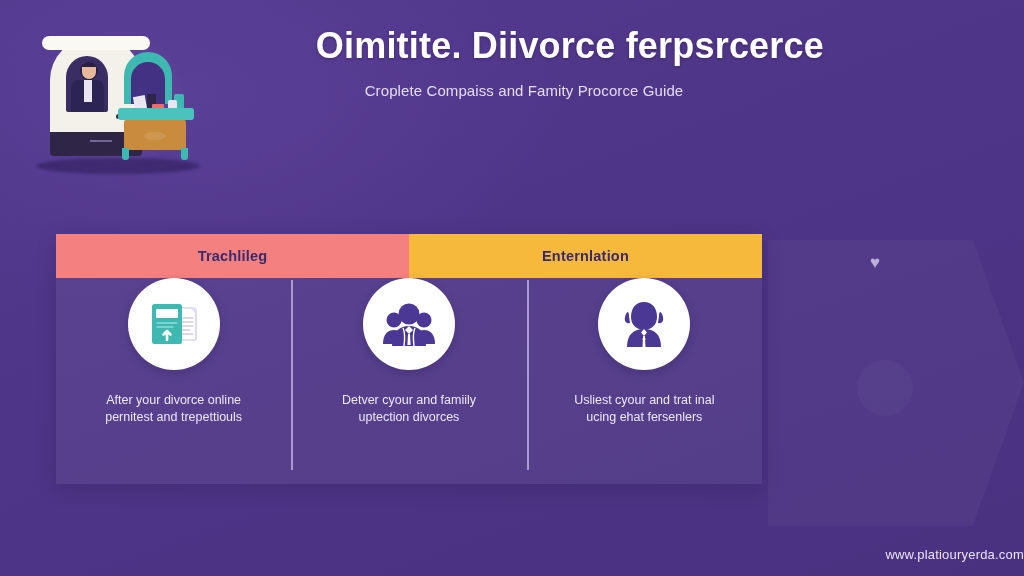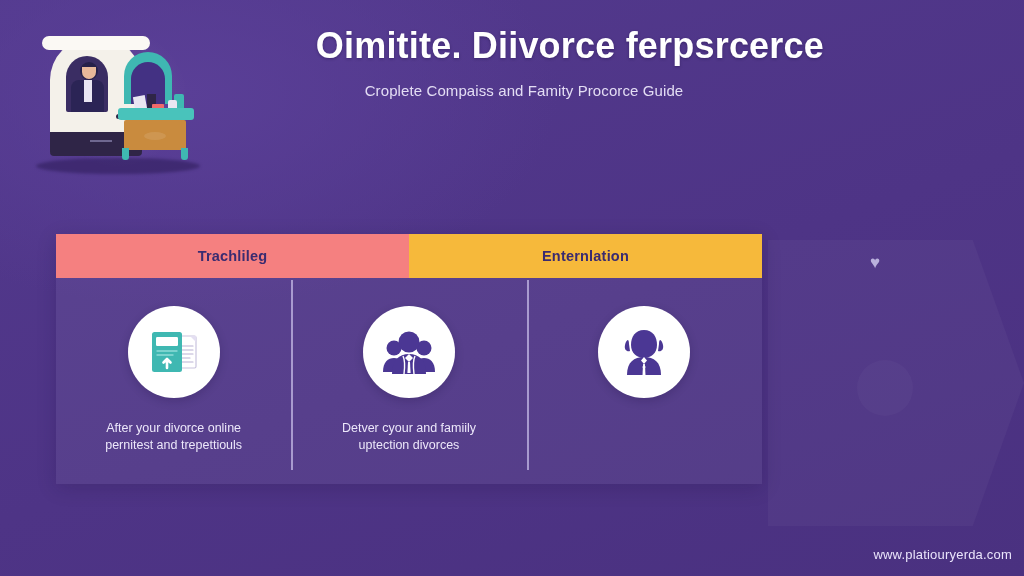--- a/index.html
+++ b/index.html
@@ -238,21 +238,20 @@
   .card-body-row {
     display:flex;
     flex:1 1 auto;
   }
   .col-body {
     flex:1 1 0;
     position:relative;
     display:flex;
     flex-direction:column;
     align-items:center;
-    padding-top:28px;
   }
   .col-body + .col-body:before {
     content:"";
     position:absolute;
     left:0; top:2px; bottom:14px;
     width:2px;
     background:rgba(219,212,248,.62);
   }
   .icon-circle {
     width:92px; height:92px;
@@ -268,21 +267,21 @@
     width:168px;
     text-align:center;
     font-size:12.5px;
     line-height:17px;
     color:#ece7fa;
   }
 
   
   .footer-url {
     position:absolute;
-    right:12px; bottom:14px;
+    right:0; bottom:14px;
     font-size:13px;
     color:#eae4fb;
     letter-spacing:.2px;
   }
 </style>
 </head>
 <body>
 
 <div id="page">
 
@@ -380,20 +379,21 @@
               <path d="M13 20 C13 13 10 16 9 21 C8 26 11 28 14 27 Z"></path>
               <path d="M43 20 C43 13 46 16 47 21 C48 26 45 28 42 27 Z"></path>
               <path d="M28 6 C19 6 15 13 15 21 C15 29 21 34 28 34 C35 34 41 29 41 21 C41 13 37 6 28 6 Z"></path>
               <path d="M11 51 C11 38 18 33 28 33 C38 33 45 38 45 51 Z"></path>
             </g>
             <path d="M28 33 L25 36.5 L28 40 L31 36.5 Z" fill="#ffffff"></path>
             <path d="M27.1 40 L28.9 40 L29.5 51 L26.5 51 Z" fill="#ffffff"></path>
             <circle cx="28" cy="43" r="1.5" fill="#ffffff"></circle>
           </svg>
         </div>
+        <div class="col-caption">Usliest cyour and trat inal ucing ehat fersenlers</div>
       </div>
 
     </div>
   </div>
 
   <div class="footer-url">www.platiouryerda.com</div>
 
 </div>
 
 </body></html>

